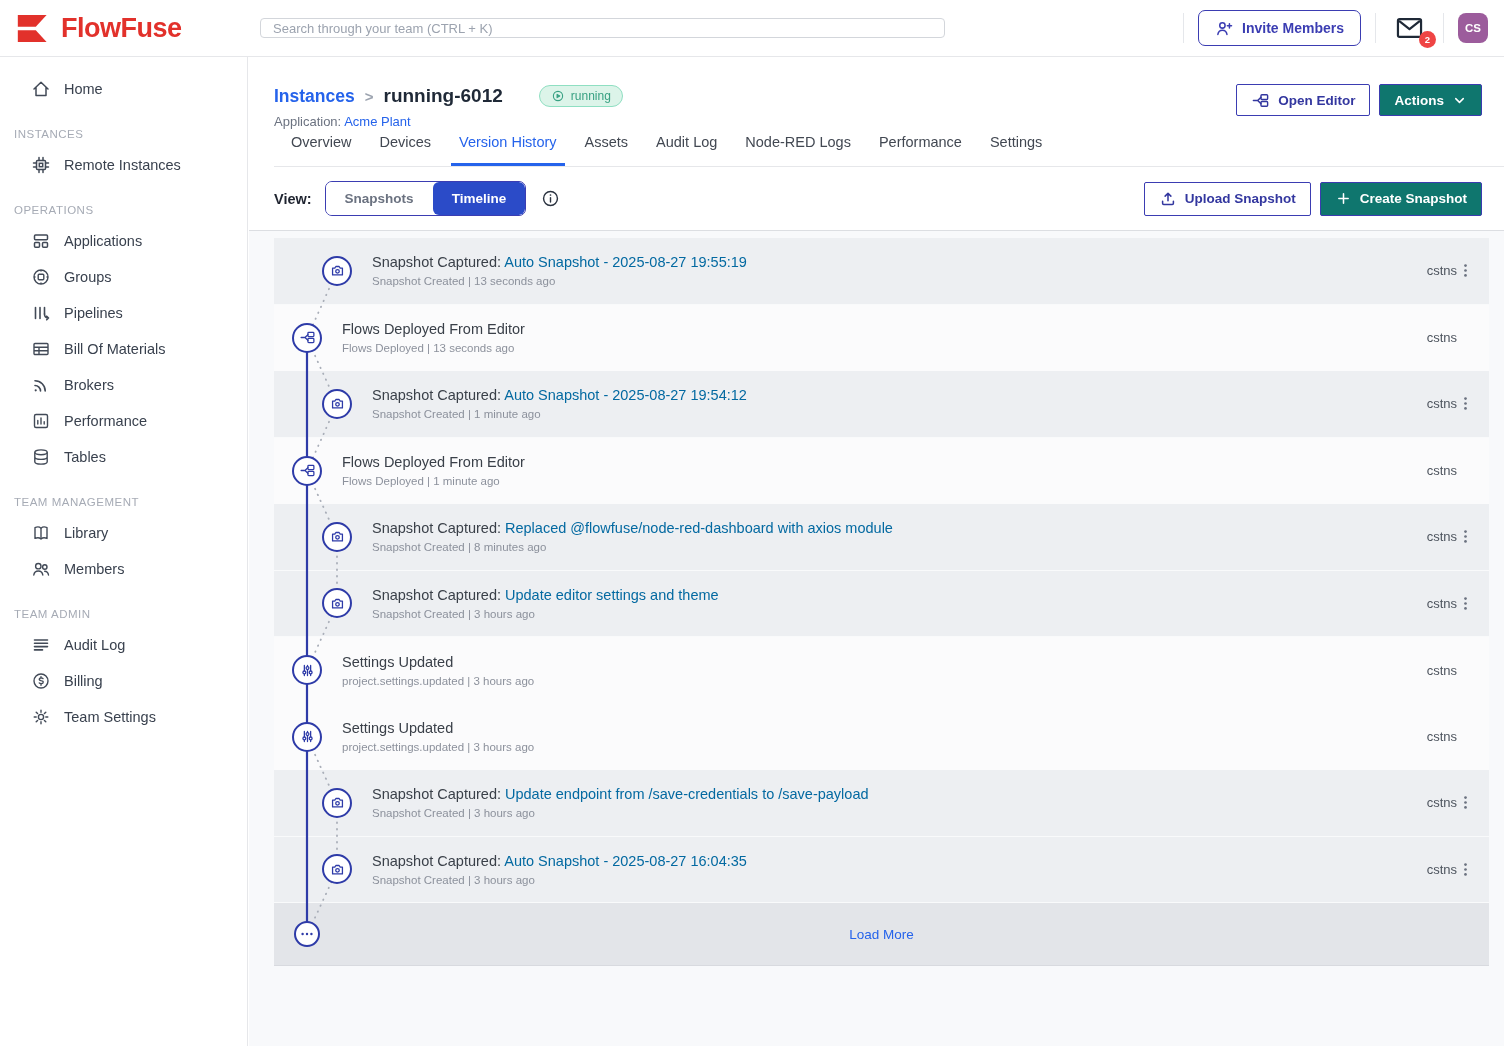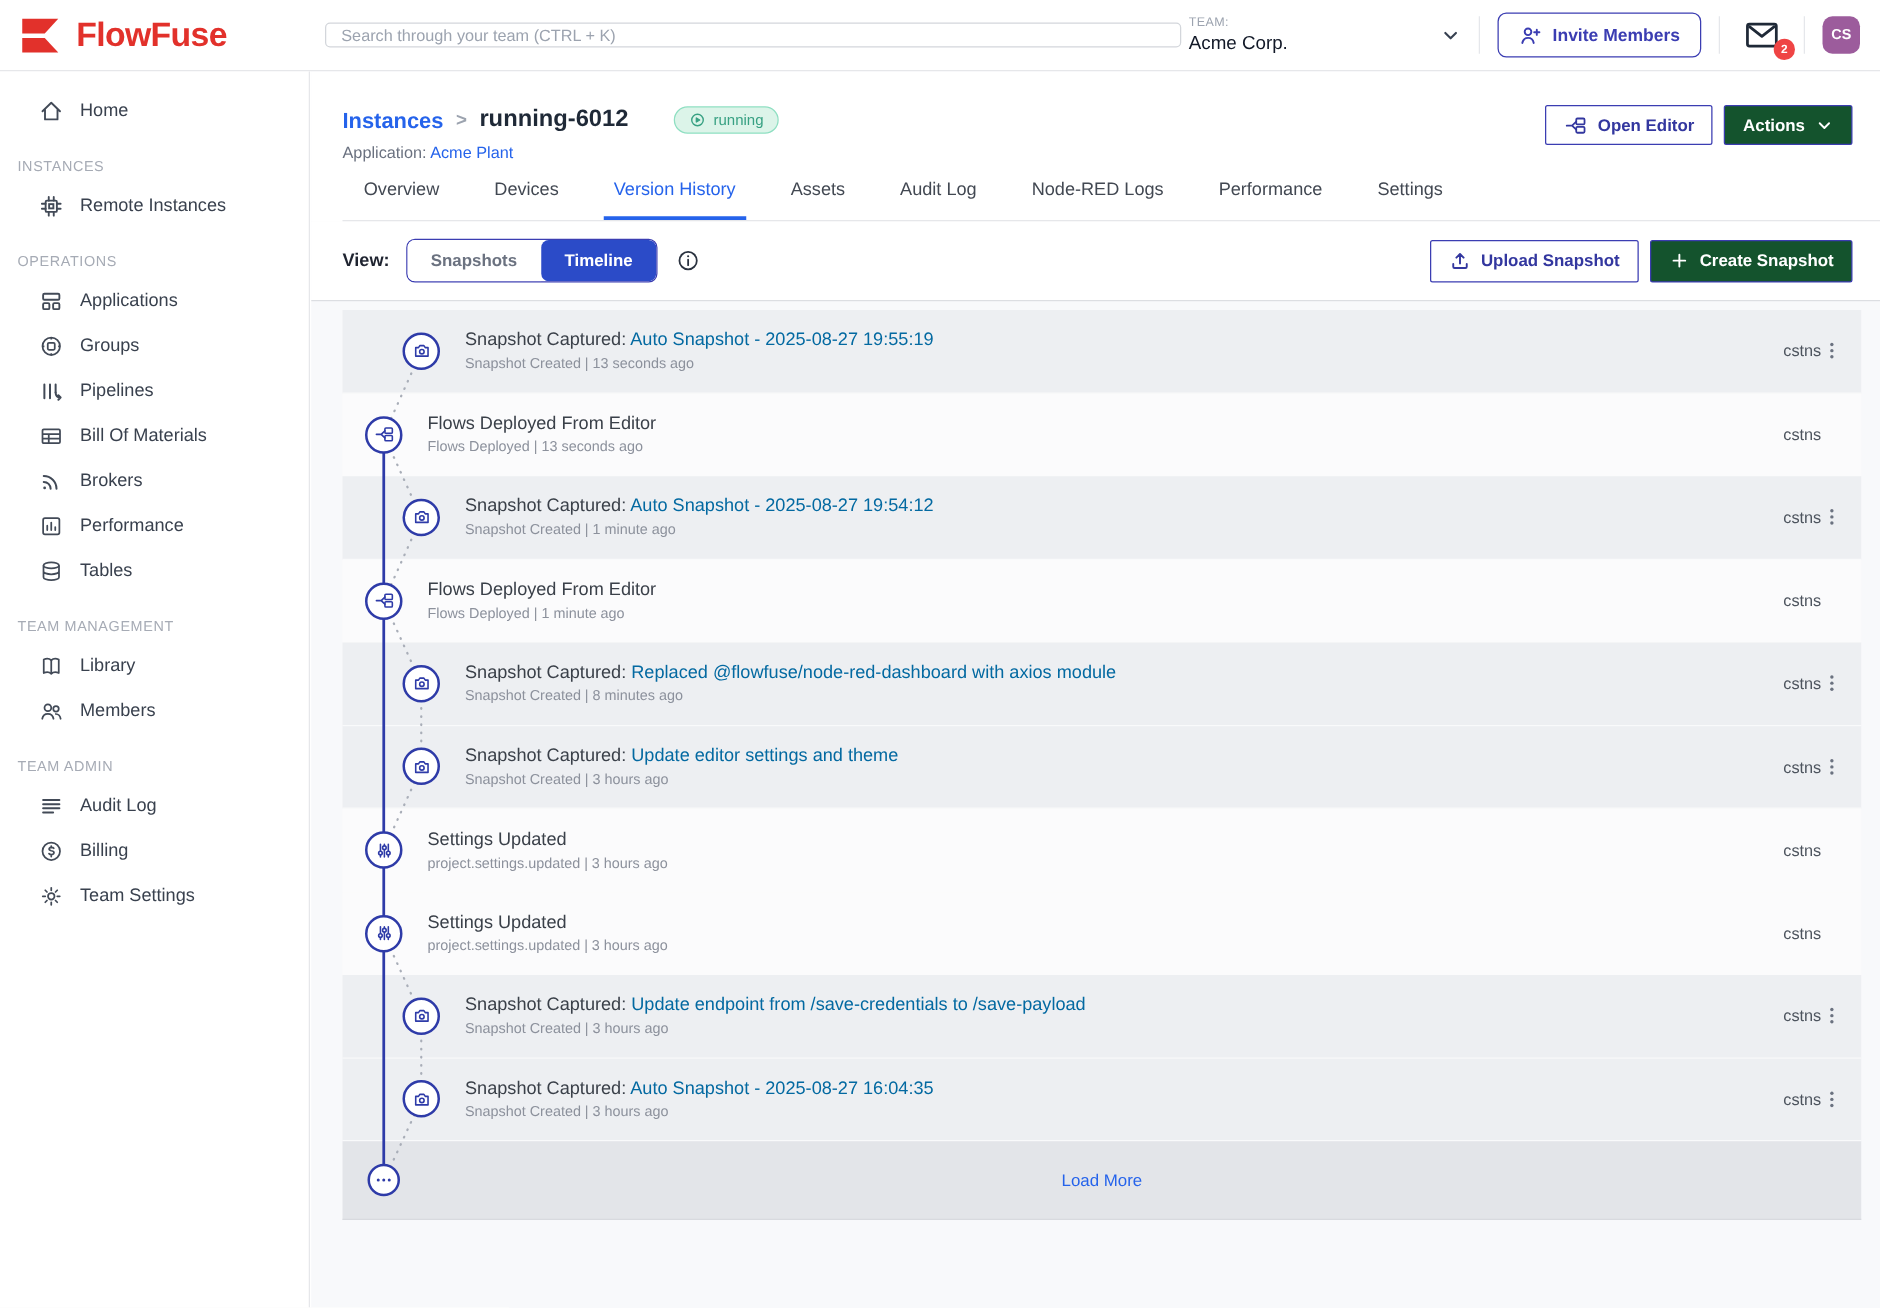--- a/index.html
+++ b/index.html
@@ -48,22 +48,22 @@
   .crumb-sep{ font-size:15px; color:#9CA3AF; font-weight:bold;}
   .crumb-name{ font-size:19px; font-weight:bold; color:#1F2937;}
   .run-badge{ margin-left:26px; display:flex; align-items:center; gap:6px; height:22px; padding:0 11px;
     background:#DCF4E9; border:1px solid #8FDFC2; border-radius:11px; color:#38A183; font-size:12px;}
   .app-line{ margin-top:7px; font-size:13px; color:#6B7280;}
   .app-link{ color:#2563EB; cursor:pointer;}
   .head-buttons{ position:absolute; top:27px; right:22px; display:flex; gap:9px;}
   .btn{ display:flex; align-items:center; gap:8px; height:32px; padding:0 14px; border-radius:2px;
     font-size:13.5px; font-weight:bold; cursor:pointer; border:1.5px solid #3B3DB2;}
   .btn.ghost{ background:#fff; color:#33379F;}
-  .btn.solid{ background:#14532d; color:#fff; border-color:#3B3CB0;}
-  .tabs{ display:flex; gap:28px; margin-top:15px; padding-left:9px; border-bottom:1px solid #E6E7EA;}
+  .btn.solid{ background:#0f766e; color:#fff; border-color:#3B3CB0;}
+  .tabs{ display:flex; gap:12px; margin-top:5px; padding-left:9px; border-bottom:1px solid #E6E7EA;}
   .tab{ padding:0 8px 13px 8px; font-size:14.5px; color:#424852; cursor:pointer; border-bottom:3px solid transparent;}
   .tab.active{ color:#2563EB; border-bottom-color:#2563EB;}
 
   .toolbar{ background:#fff; border-bottom:1px solid #DCDEE2; padding:14px 22px 14px 25px;
     display:flex; align-items:center;}
   .view-label{ font-size:14.5px; font-weight:bold; color:#1F2430; margin-right:13px;}
   .toggle{ display:flex; border:1.5px solid #3B3DB2; border-radius:7px; overflow:hidden; background:#fff;}
   .seg{ height:33px; display:flex; align-items:center; padding:0 19px; font-size:13.5px; font-weight:600; cursor:pointer;}
   .seg.off{ color:#6B7280; background:#fff;}
   .seg.on{ color:#fff; background:#2B4BC8; border-radius:6px;}
@@ -259,29 +259,20 @@
 <header class="topbar">
   <div class="logo-wrap">
     <svg class="ic" width="36" height="31" viewBox="0 0 40 34">
       <path d="M2 2h32L22 15H2Z" fill="#E2312B"></path>
         <path d="M2 19h20l12 13H2Z" fill="#E2312B"></path>
     </svg>
     <span class="logo-text">FlowFuse</span>
   </div>
   <input class="search" placeholder="Search through your team (CTRL + K)" style="">
   <div class="top-right">
-    <div class="team-sel">
-      <div>
-        <div class="team-label">TEAM:</div>
-        <div class="team-name">Acme Corp.</div>
-      </div>
-      <svg class="ic" width="17" height="17" style="color:#374151">
-          <use href="#i-chev"></use>
-        </svg>
-    </div>
     <div class="vsep"></div>
     <button class="invite-btn">
       <svg class="ic" width="19" height="19">
           <use href="#i-person-plus"></use>
         </svg>
       <span>Invite Members</span>
     </button>
     <div class="vsep"></div>
     <div class="mail-wrap">
       <svg class="ic" width="27" height="22">

